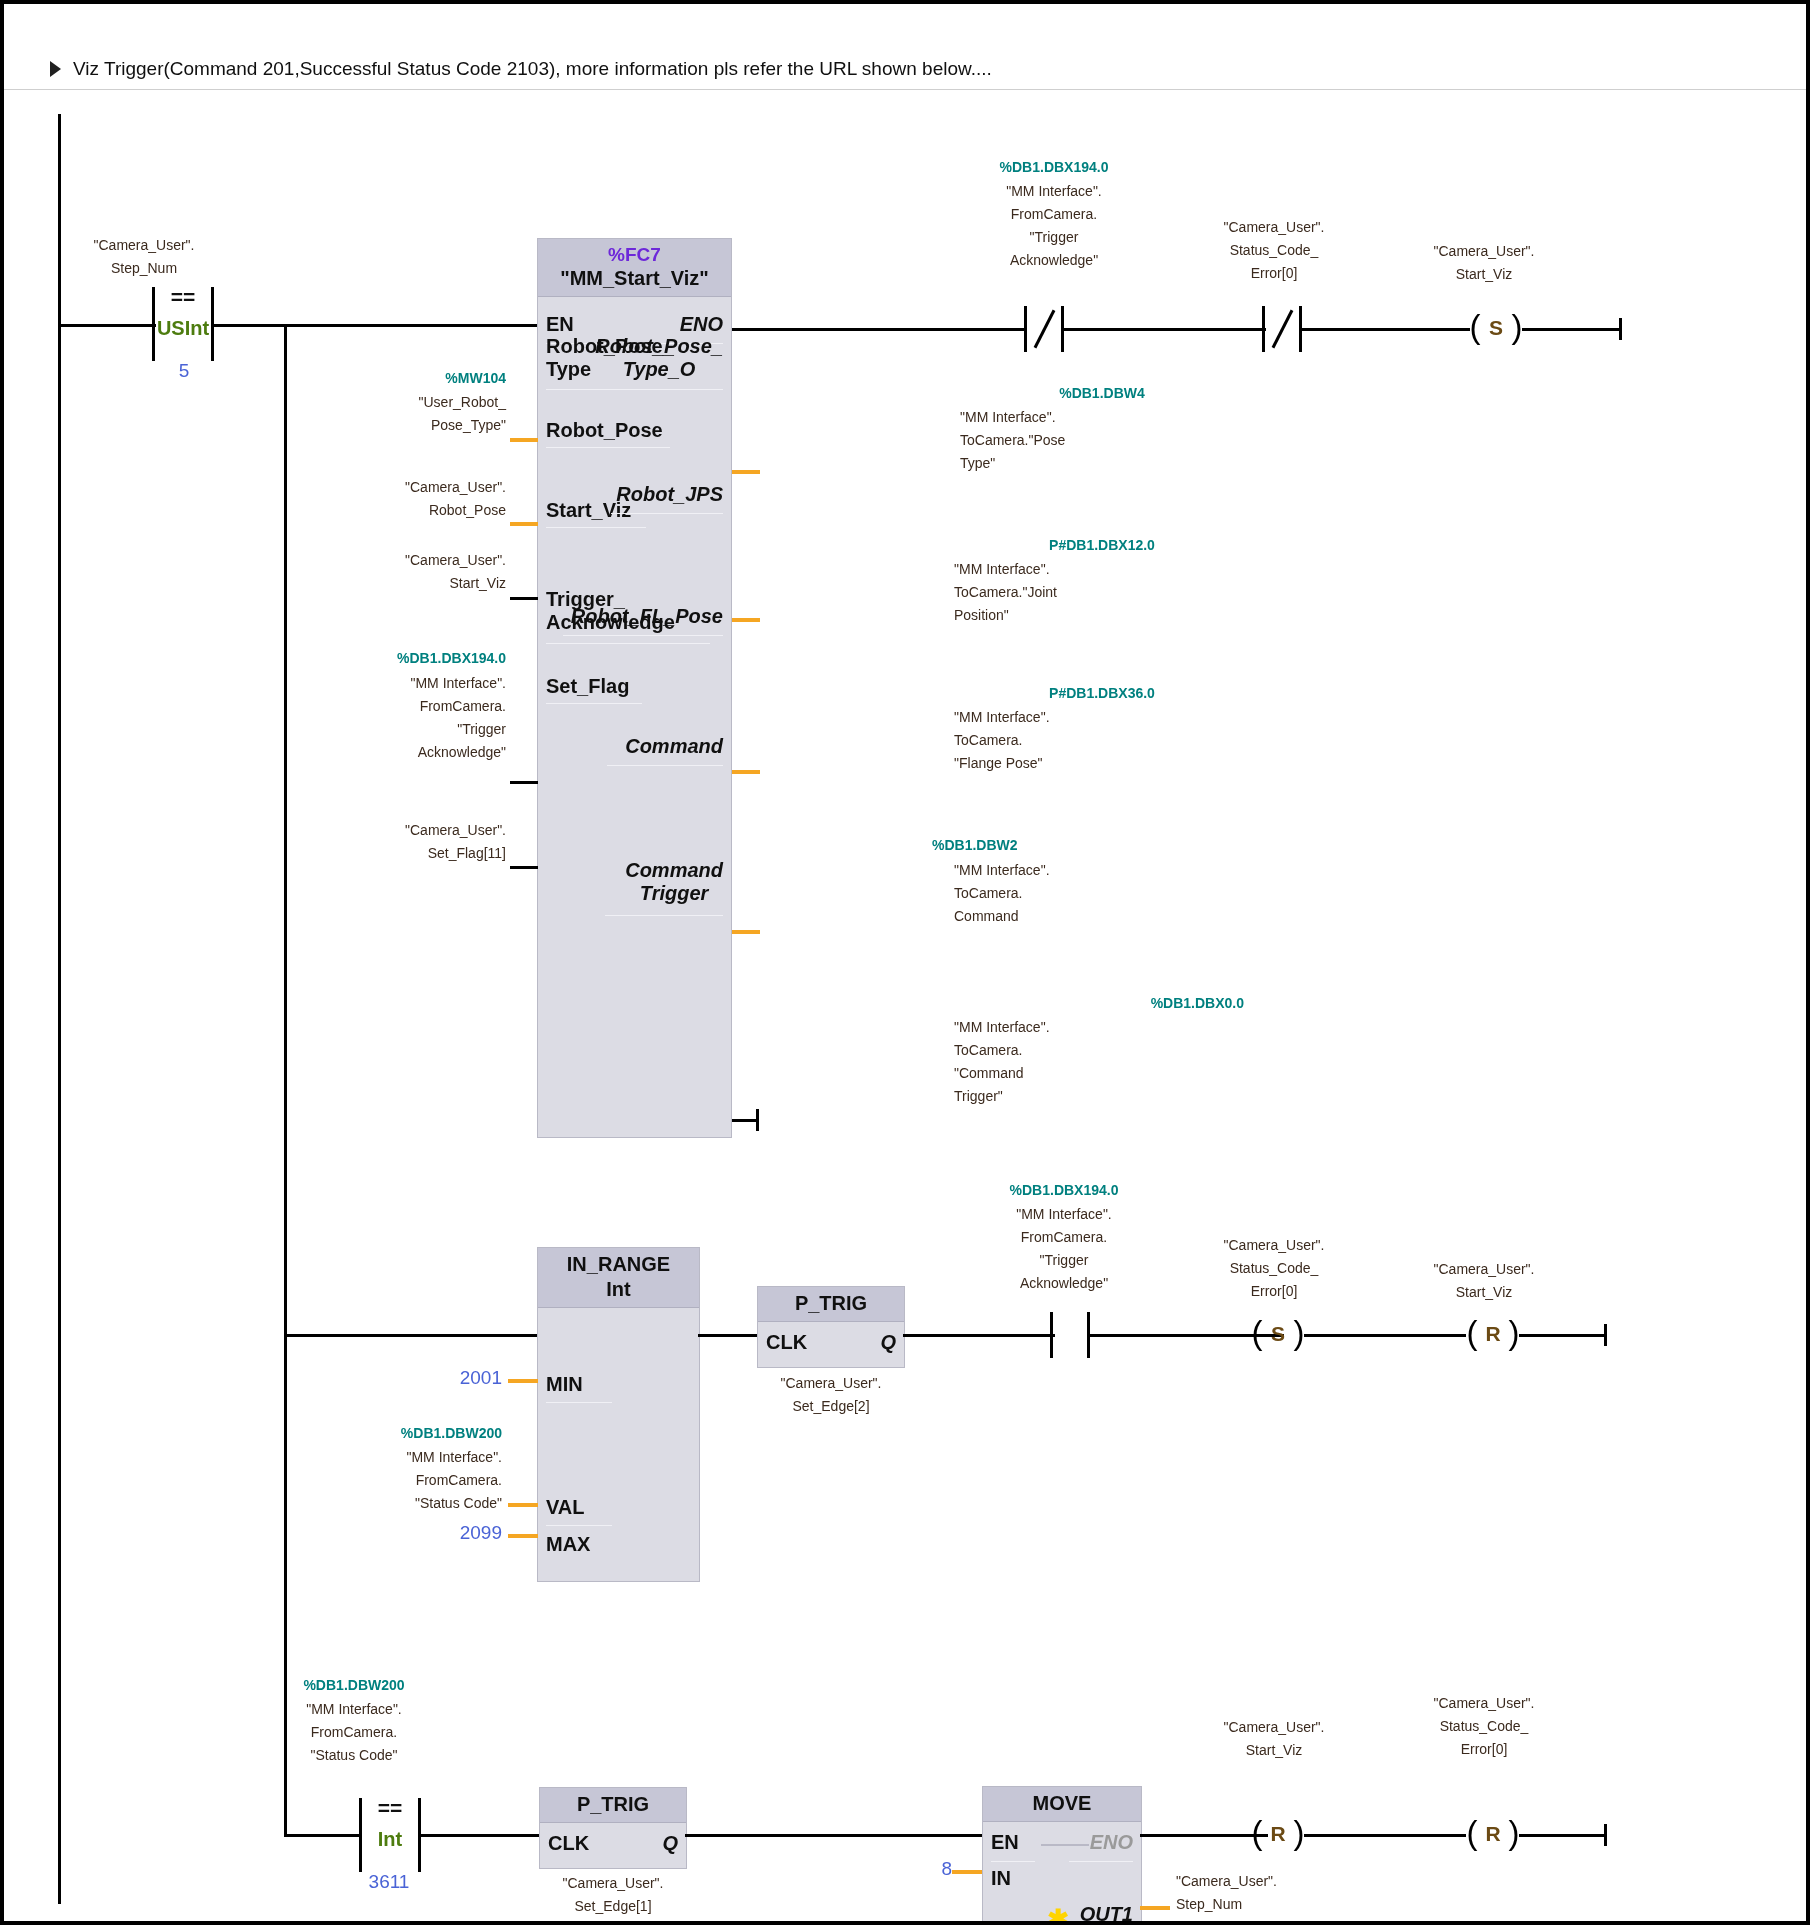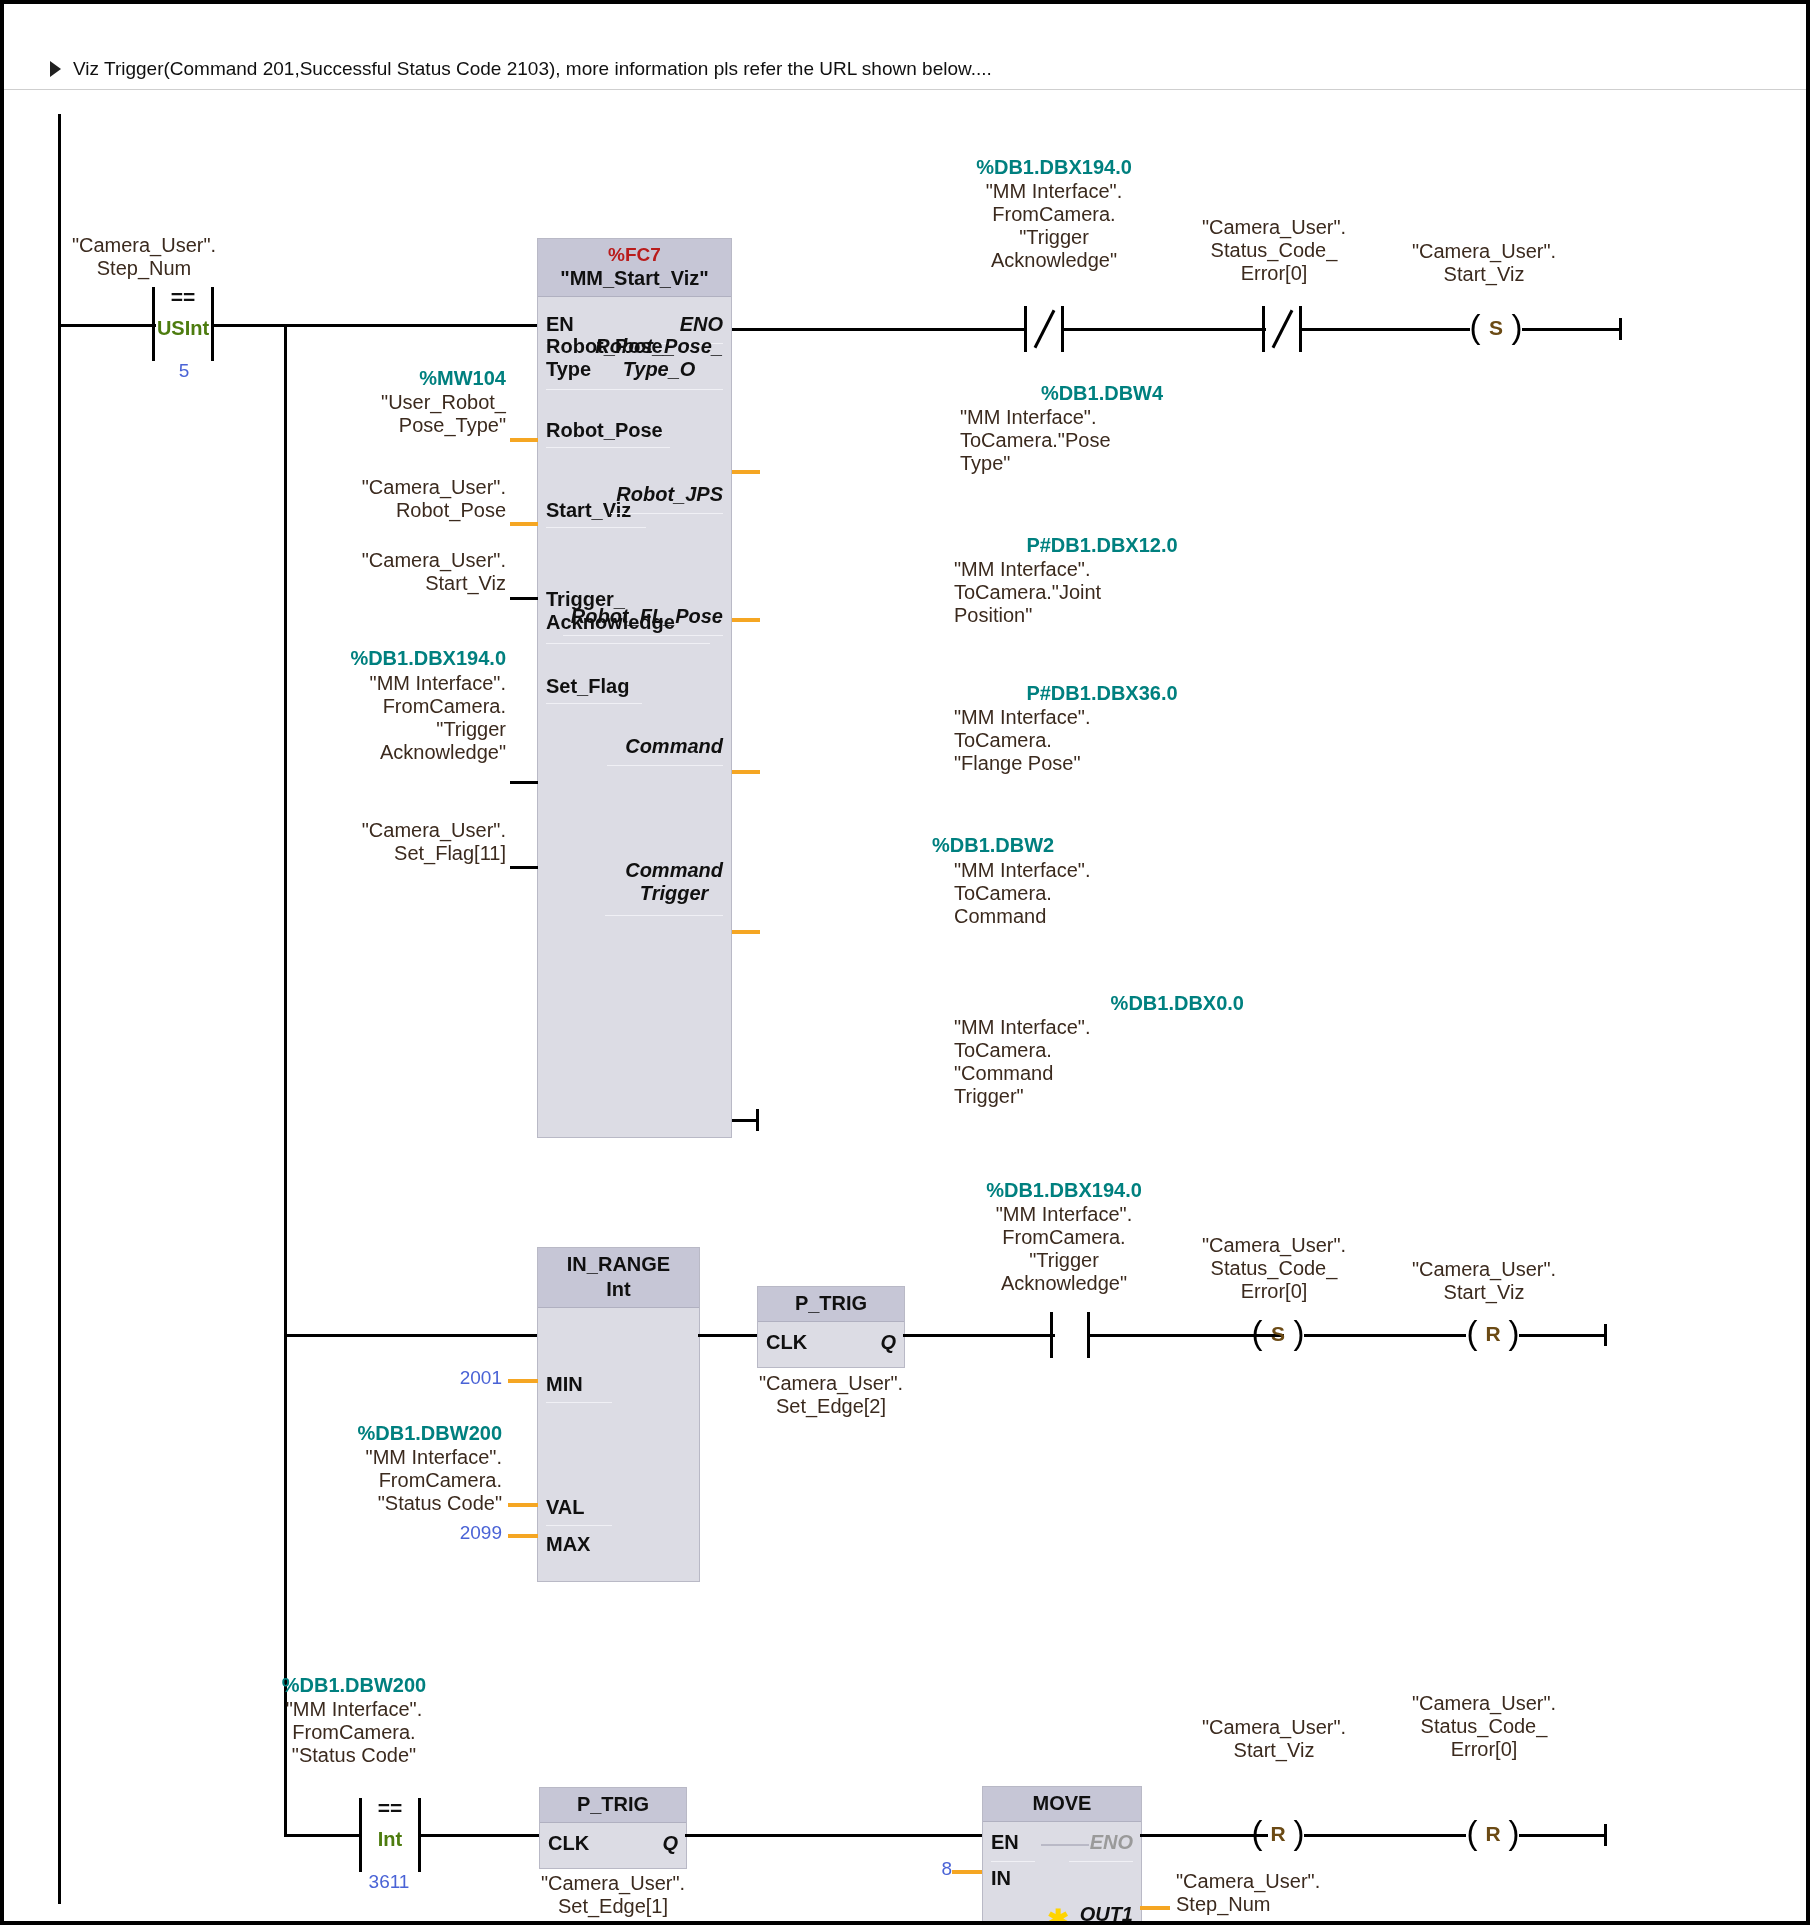--- a/index.html
+++ b/index.html
@@ -95,21 +95,21 @@
   }
   .pin-black {
     position: absolute;
     height: 3px;
     background: #000000;
   }
 
   
   .lbl {
     position: absolute;
-    font-size: 20px;
+    font-size: 14px;
     line-height: 23px;
     color: #3b2a1e;
     white-space: pre;
   }
   .lbl.r { text-align: right; }
   .lbl.c { text-align: center; }
   .addr {
     color: #00807f;
     font-weight: bold;
   }
@@ -127,21 +127,21 @@
   }
   .fb-head {
     background: #c6c6d6;
     border-bottom: 1px solid #b0b0c0;
     text-align: center;
     padding: 4px 6px 5px 6px;
     box-sizing: border-box;
   }
   .fb-head .fb-addr {
     display: block;
-    color: #b91c1c;
+    color: #6d28d9;
     font-weight: bold;
     font-size: 19px;
     line-height: 23px;
   }
   .fb-head .fb-name {
     display: block;
     color: #101010;
     font-weight: bold;
     font-size: 20px;
     line-height: 25px;

